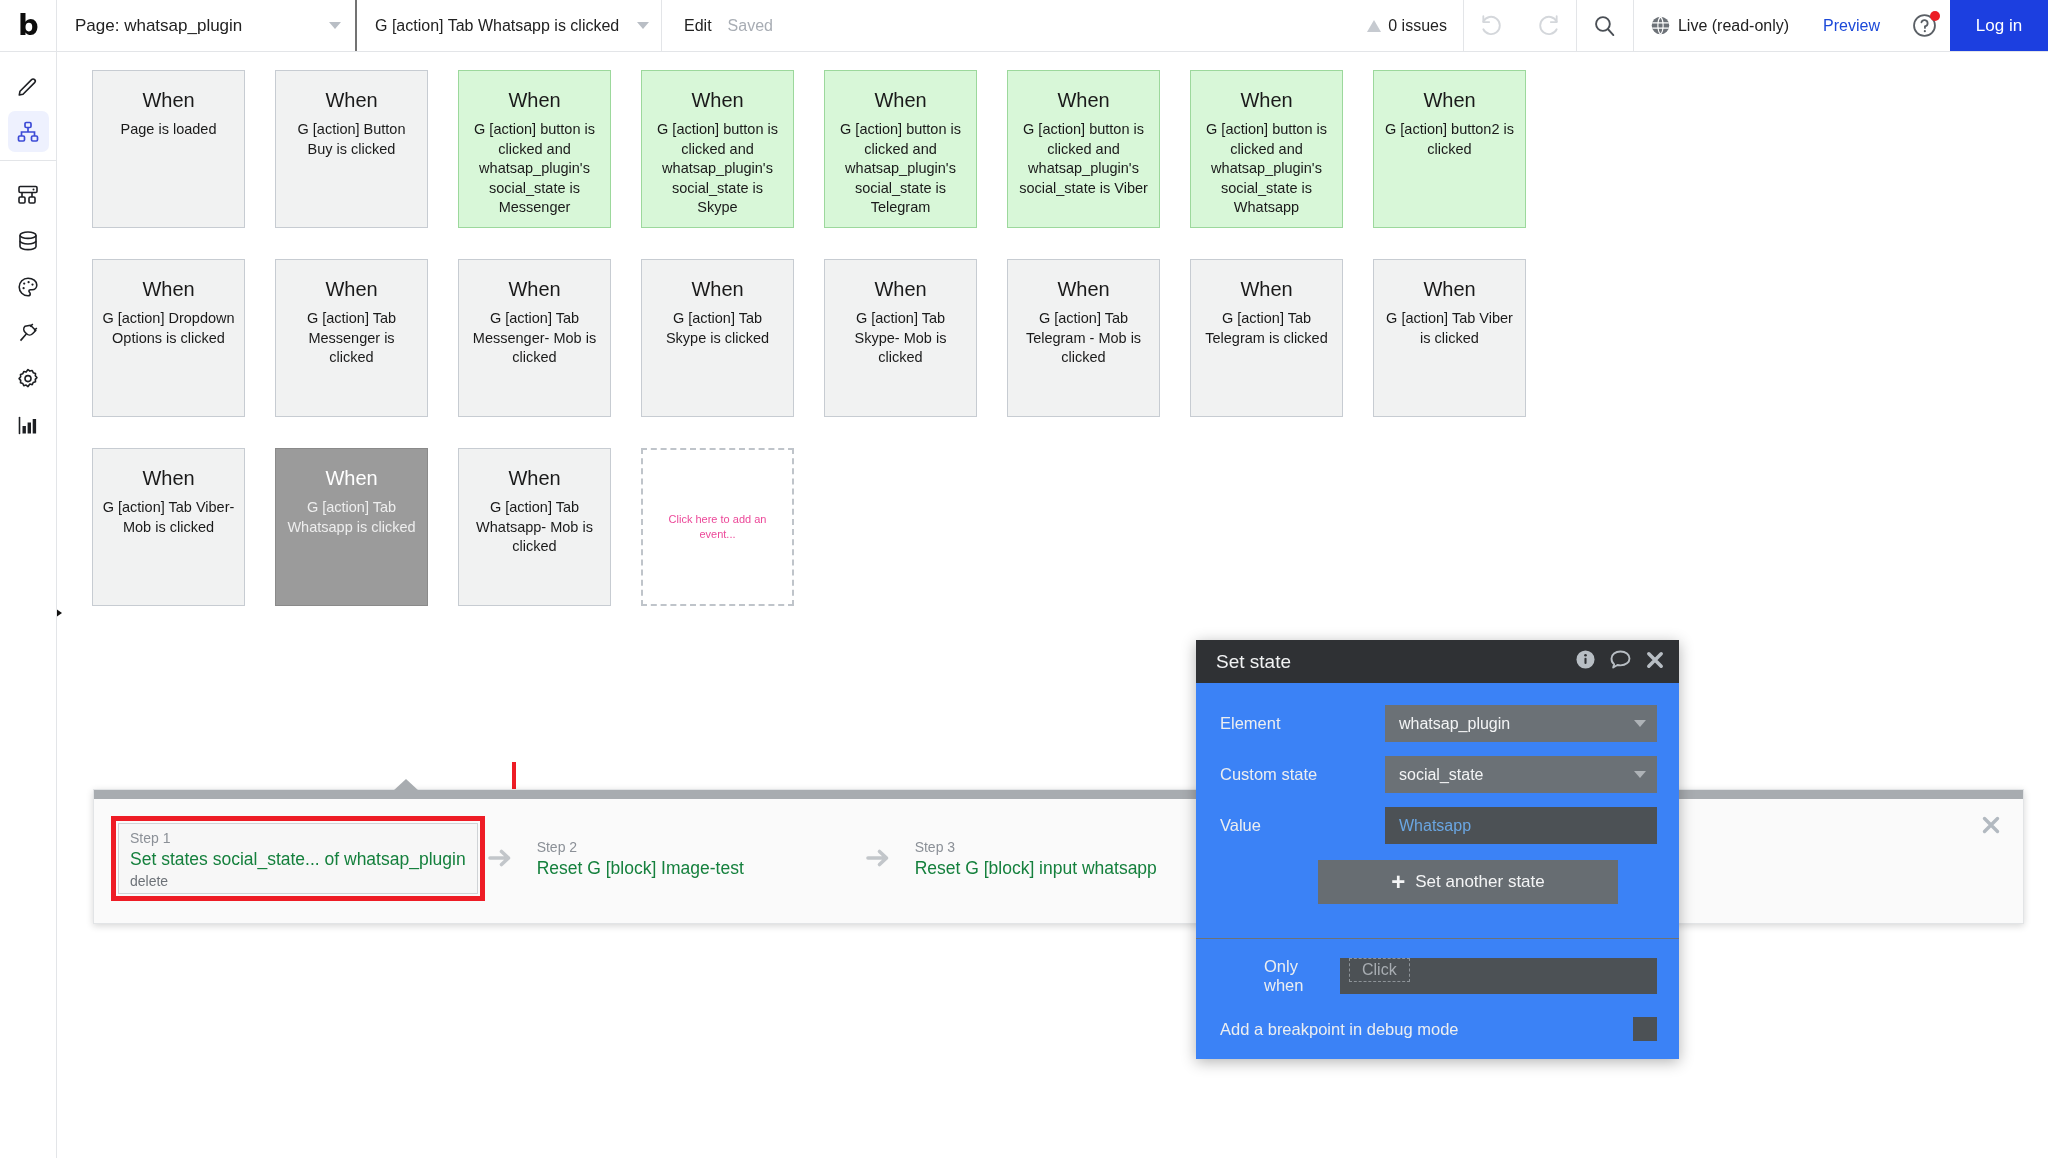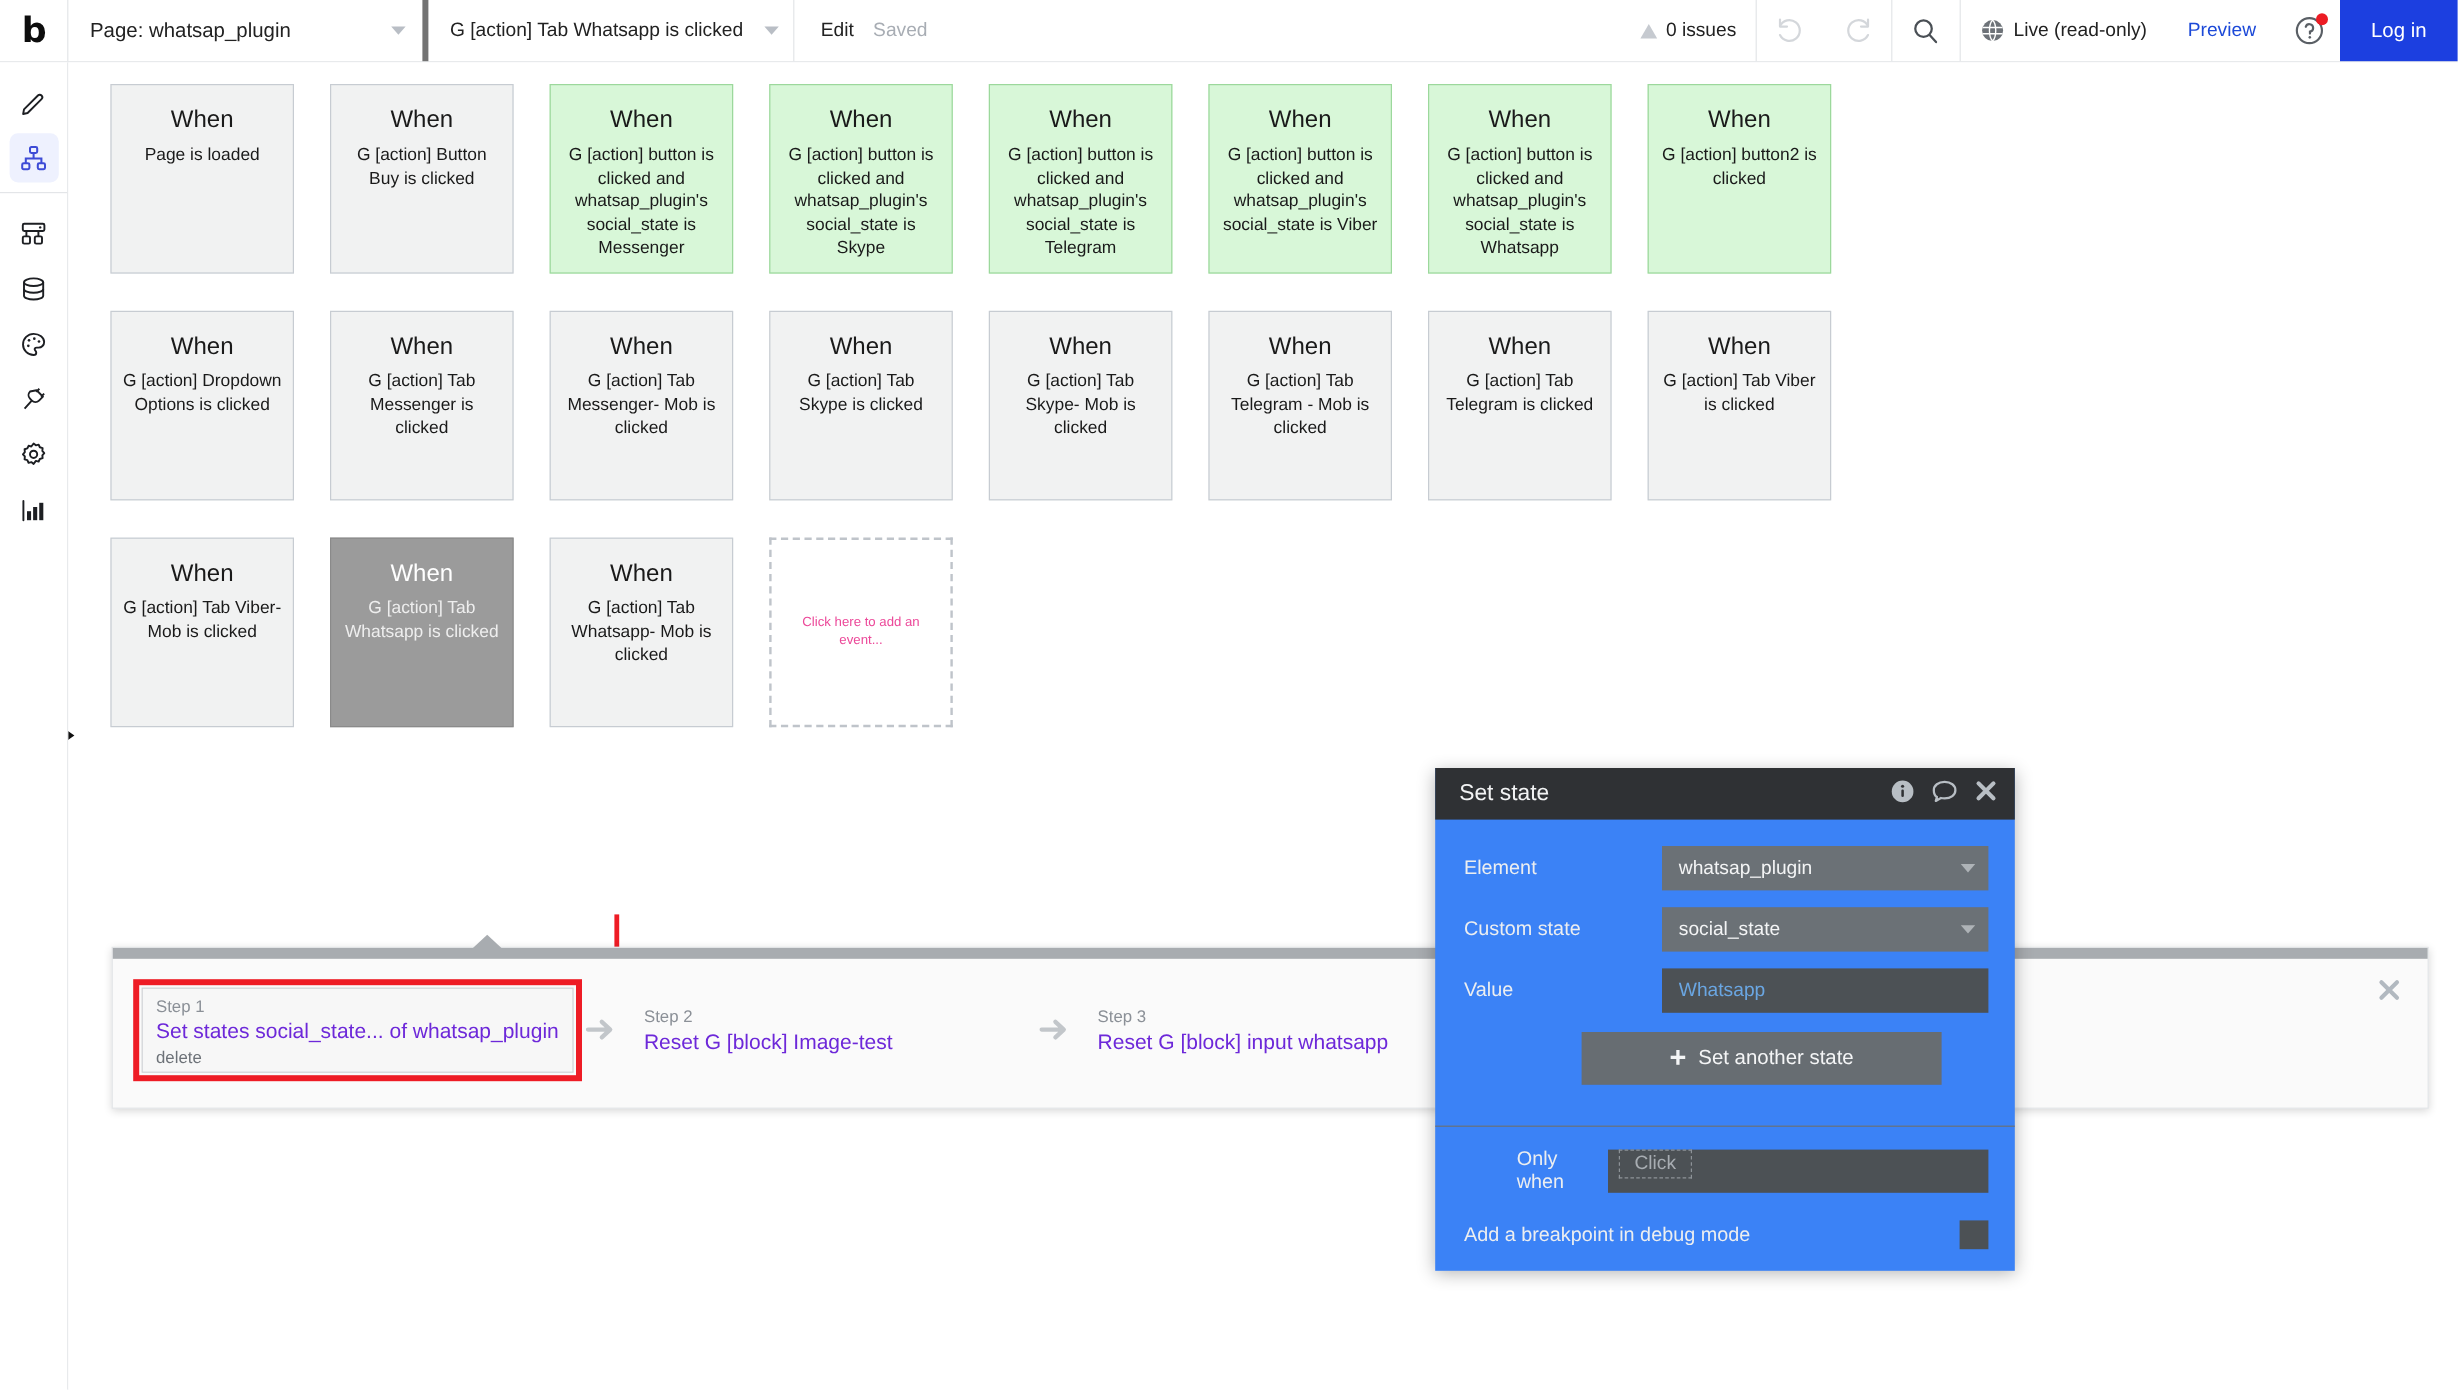--- a/index.html
+++ b/index.html
@@ -22,21 +22,21 @@
     width: 57px; display: flex; align-items: center; justify-content: center;
     border-right: 1px solid #e3e5e8;
   }
   .logo-b {
     font-family: "DejaVu Sans", sans-serif;
     font-size: 29px; font-weight: 700; color: #0d0d0d; line-height: 1;
     letter-spacing: -1px;
   }
   .page-select {
     width: 300px; display: flex; align-items: center; padding: 0 14px 0 18px;
-    border-right: 5px solid #737373; justify-content: space-between;
+    border-right: 2px solid #737373; justify-content: space-between;
     cursor: pointer;
   }
   .page-select .txt { font-size: 17px; color: #222; }
   .wf-select {
     width: 305px; display: flex; align-items: center; padding: 0 12px 0 18px;
     border-right: 1px solid #e3e5e8; justify-content: space-between; cursor: pointer;
   }
   .wf-select .txt { font-size: 16px; color: #222; }
   .caret {
     width: 0; height: 0; border-left: 6px solid transparent;
@@ -148,21 +148,21 @@
   .steps { display:flex; align-items:center; padding: 24px 0 0 24px; }
   .step {
     min-width:330px; padding: 6px 11px 4px 11px; cursor:pointer;
   }
   .step.highlighted {
     border:1px solid #d0d3d6; background:#f7f7f7;
     outline: 5px solid #ee1c25; outline-offset: 2px;
     position:relative;
   }
   .step-label { font-size:14px; color:#8b9097; margin-bottom:3px; }
-  .step-title { font-size:17.5px; color:#6d28d9; line-height:1.25; }
+  .step-title { font-size:17.5px; color:#15803d; line-height:1.25; }
   .step-delete { font-size:14px; color:#6d7278; margin-top:2px; }
   .step-arrow {
     margin: 0 10px; color:#c0c4c8; display:flex;align-items:center;
   }
 
   
   .dialog {
     position:absolute; left:1139px; top:588px; width:483px;
     background:#3b82f6; box-shadow: 0 3px 14px rgba(0,0,0,.3);
   }

